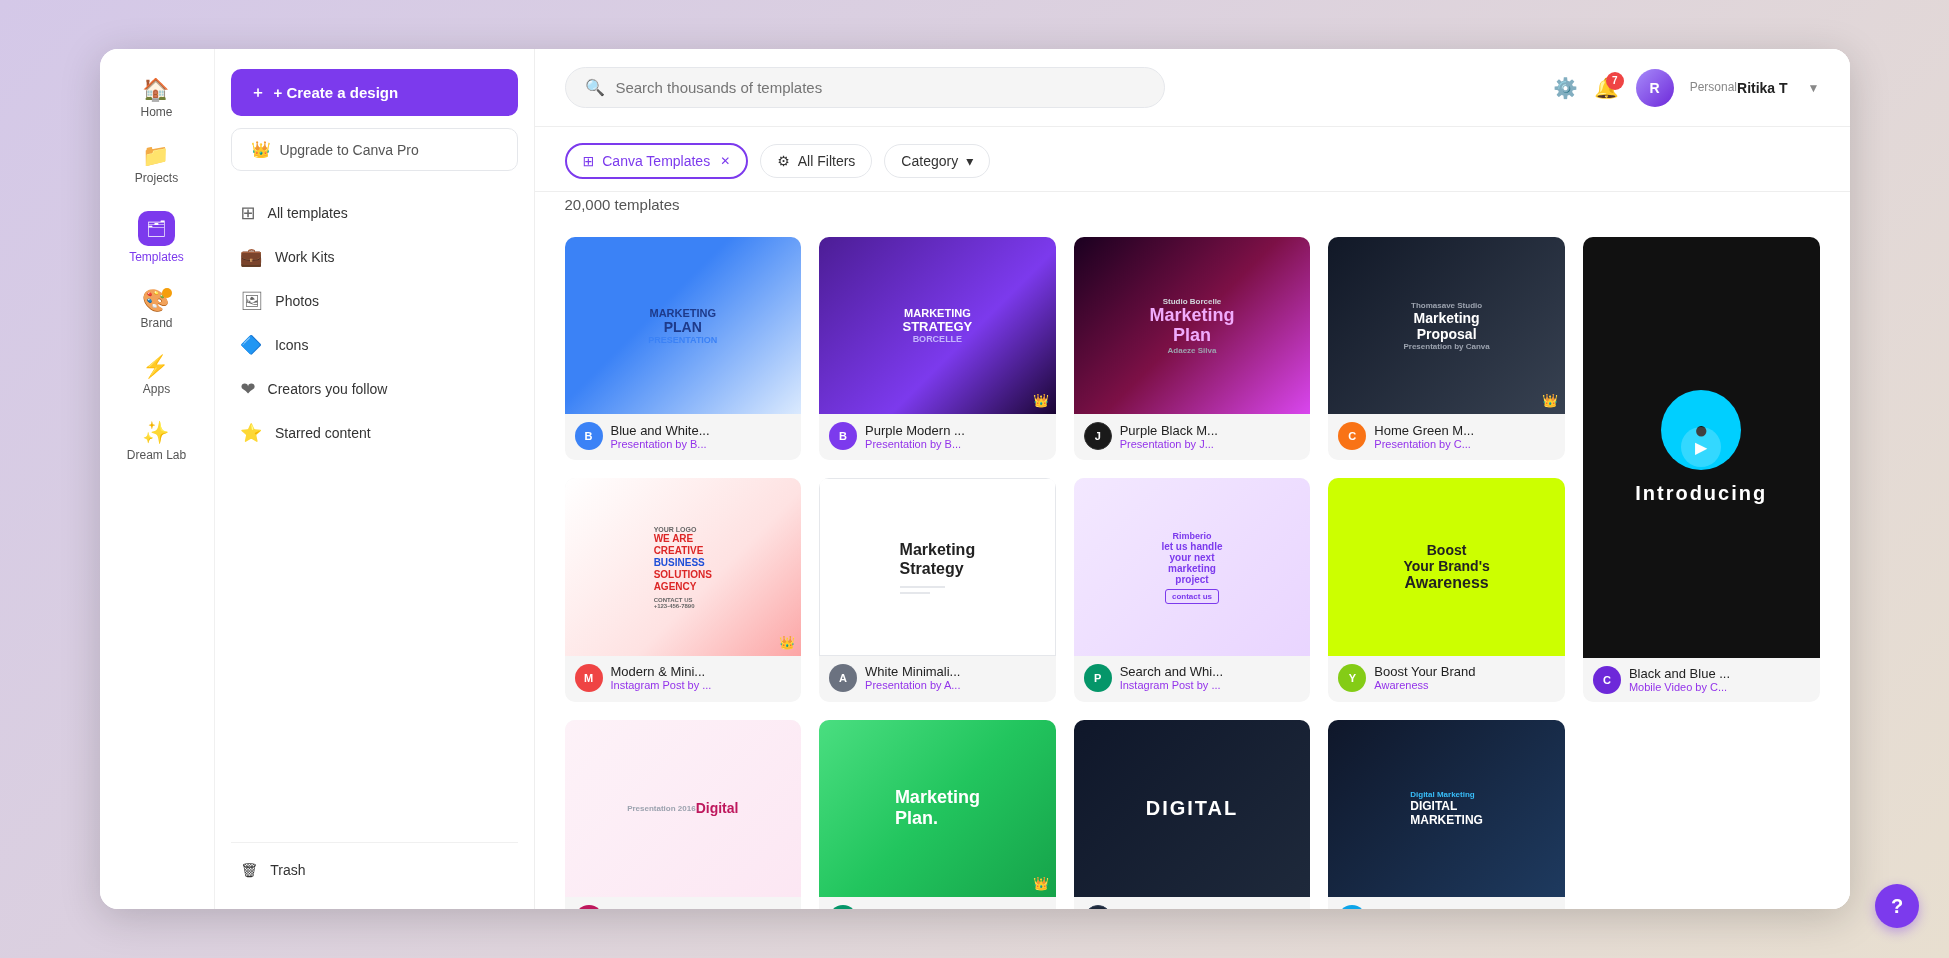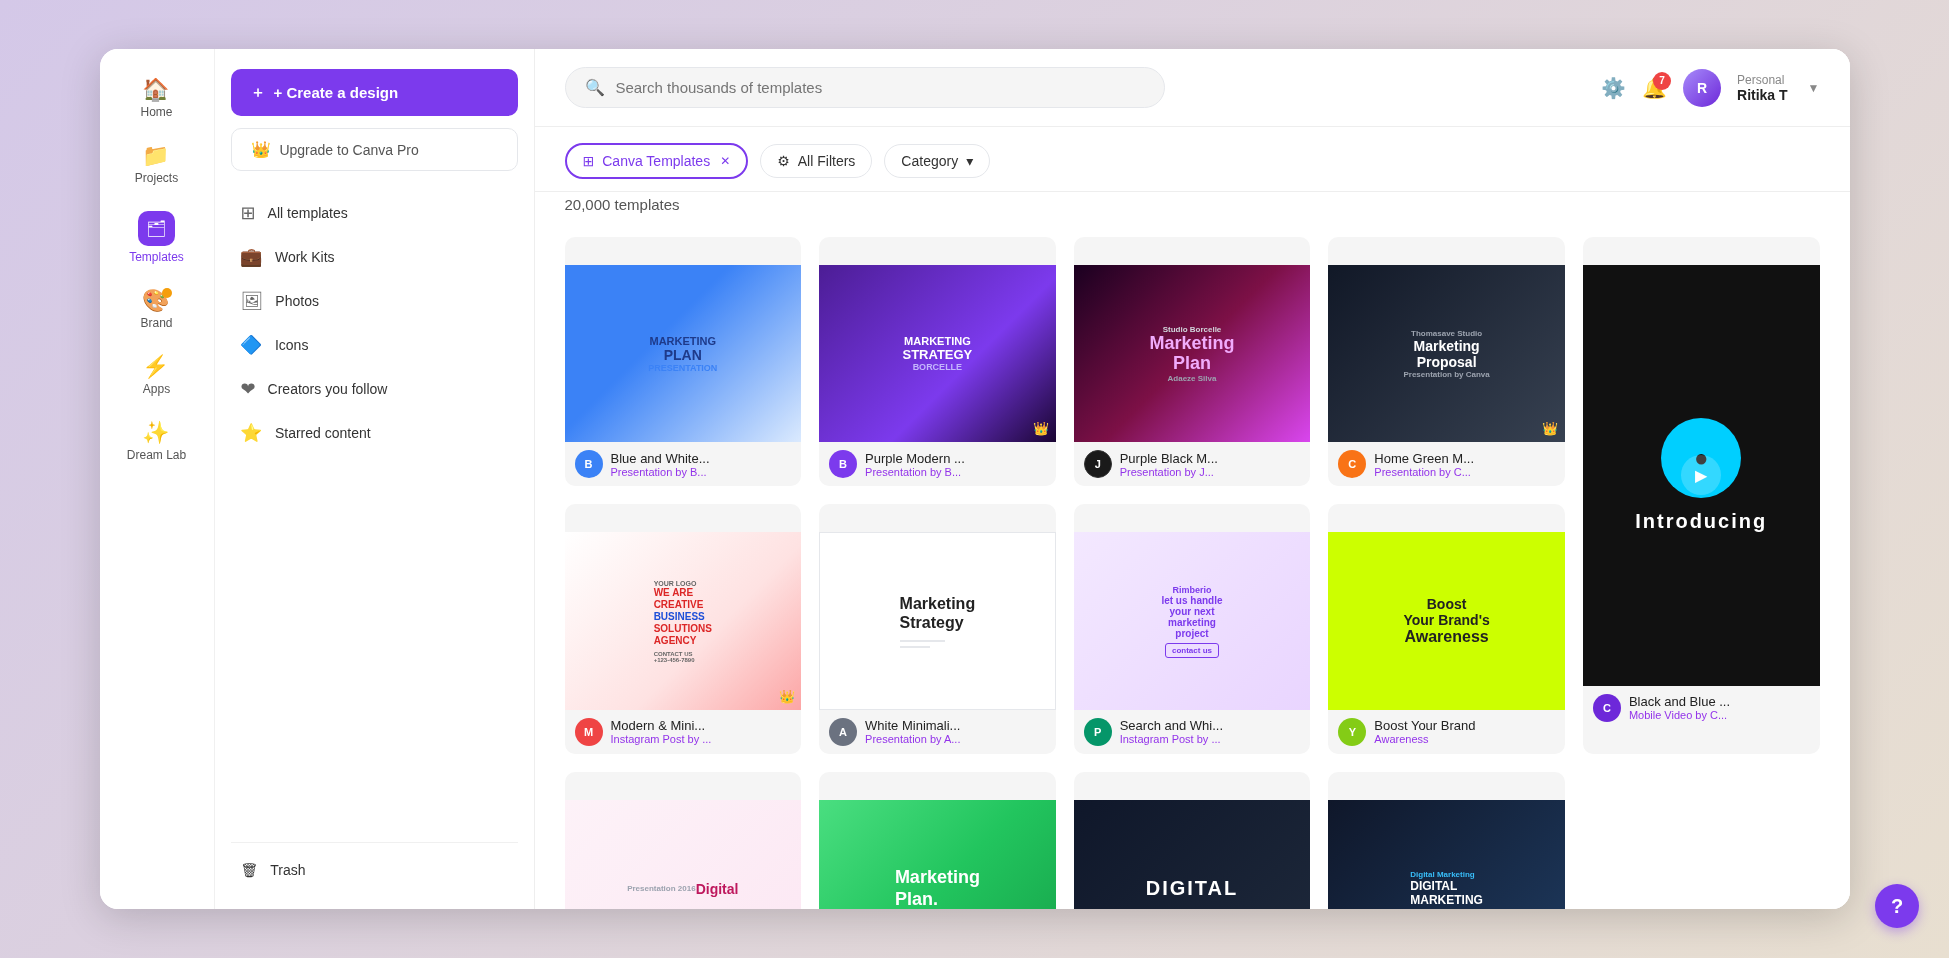--- a/index.html
+++ b/index.html
@@ -233,21 +233,21 @@
       align-items: center;
       justify-content: center;
       color: #fff;
       font-weight: 700;
       font-size: 14px;
       cursor: pointer;
       overflow: hidden;
     }
     .user-info {
       display: flex;
-      flex-direction: column;
+      flex-direction: row;
       cursor: pointer;
     }
     .user-name { font-size: 14px; font-weight: 600; color: #222; }
     .user-account { font-size: 12px; color: #888; }
     .user-chevron { font-size: 12px; color: #888; margin-left: 4px; }
 
     
     .filter-bar {
       padding: 16px 30px 12px;
       display: flex;
@@ -324,21 +324,20 @@
       aspect-ratio: 4/3;
       object-fit: cover;
       display: flex;
       align-items: center;
       justify-content: center;
       font-size: 13px;
       font-weight: 700;
       text-align: center;
       padding: 26px;
       min-height: 140px;
-      margin-top: 28px;
     }
     .template-info {
       padding: 8px 10px;
       display: flex;
       align-items: center;
       gap: 8px;
     }
     .creator-avatar {
       width: 28px;
       height: 28px;

